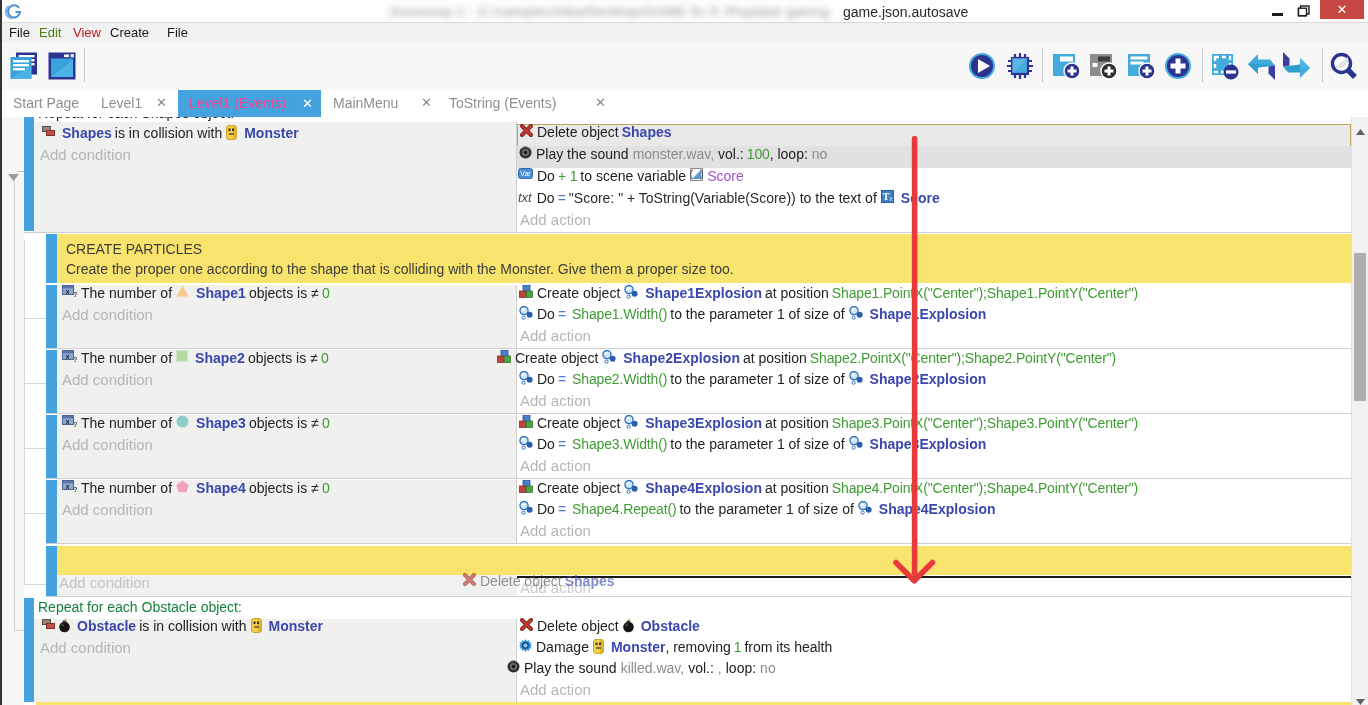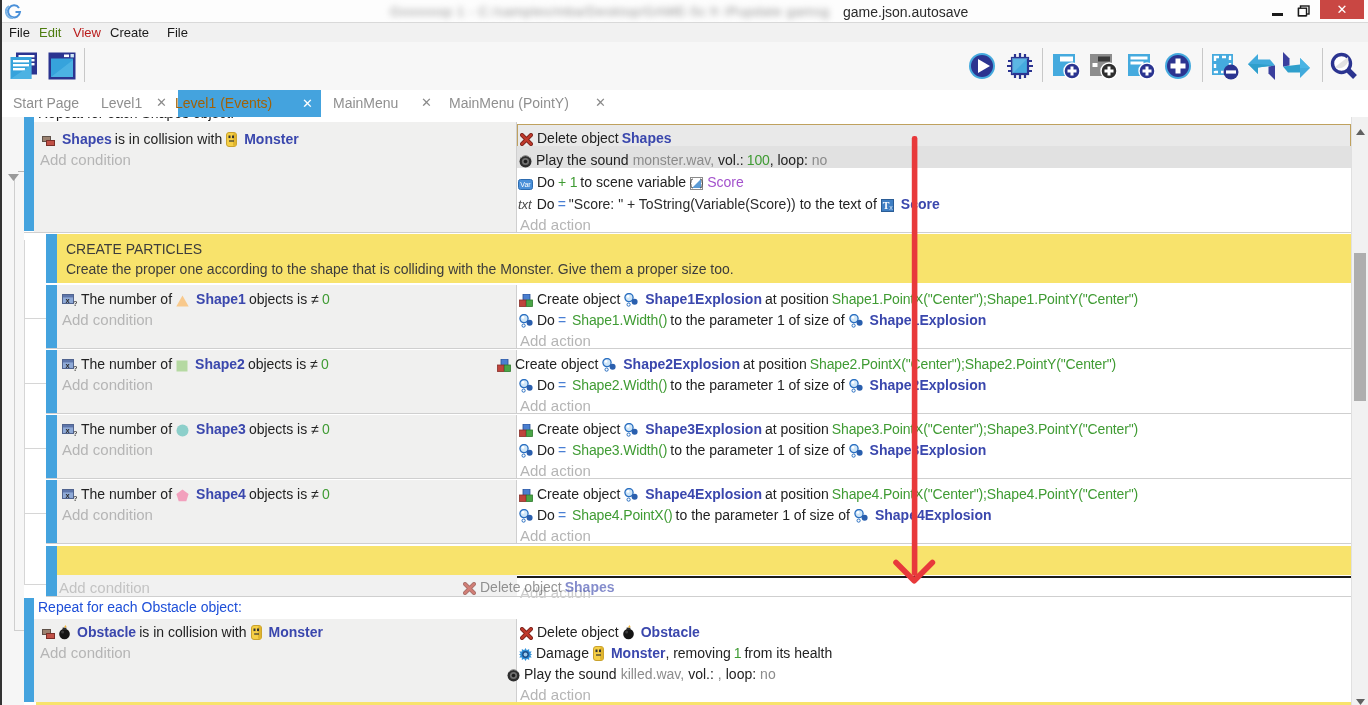--- a/index.html
+++ b/index.html
@@ -1,16 +1,16 @@
 <!DOCTYPE html>
 <html><head><meta charset="utf-8"><style>
 html,body{margin:0;padding:0}
 #app{position:relative;width:1368px;height:705px;background:#fff;overflow:hidden;
  font-family:"Liberation Sans",sans-serif;font-size:14px;color:#222}
-.r{position:absolute;display:flex;align-items:flex-end;white-space:nowrap}
+.r{position:absolute;display:flex;align-items:flex-start;white-space:nowrap}
 .r svg{margin-right:4px}
 .b{font-weight:bold;color:#3a47ad;margin:0 3px}
 .g{letter-spacing:-0.15px;color:#3f9b33;margin:0 3px}
 .gy{color:#8b8b8b}
 .pu{color:#a352cc}
 .eq{color:#4a7fd4;margin:0 3px}
 .ph{color:#b5b5b5;font-size:15px}
 .abs{position:absolute}
 
 </style></head><body>
@@ -123,25 +123,25 @@
 <div style="position:absolute;left:1330px;top:52px;width:28px;height:28px"><svg width="28" height="28" viewBox="0 0 28 28" style="flex:none;">
         <circle cx="11.5" cy="11.5" r="9" fill="#fff" stroke="#2b3490" stroke-width="3.4"></circle>
         <path d="M5 15 A9 9 0 0 0 18 5 Z" fill="#e3e3e3"></path>
         <path d="M17.5 17.5 L25 25" stroke="#2b3490" stroke-width="5.4"></path>
       </svg></div>
 <div class="abs" style="left:0;top:90px;width:1368px;height:27px;background:#fff">
 <div class="abs" style="left:13px;top:5px;font-size:14px;color:#8f8f8f">Start Page</div>
 <div class="abs" style="left:101px;top:5px;font-size:14px;color:#8f8f8f">Level1</div>
 <div class="abs" style="left:156px;top:5px;font-size:13px;color:#8a8a8a">✕</div>
 <div class="abs" style="left:178px;top:0;width:143px;height:27px;background:#44a3de"></div>
-<div class="abs" style="left:175px;top:5px;font-size:14px;color:#a16207">Level1 (Events)</div>
+<div class="abs" style="left:189px;top:5px;font-size:14px;color:#ec4899">Level1 (Events)</div>
 <div class="abs" style="left:302px;top:6px;font-size:13px;color:#fff">✕</div>
 <div class="abs" style="left:333px;top:5px;font-size:14px;color:#8f8f8f">MainMenu</div>
 <div class="abs" style="left:421px;top:5px;font-size:13px;color:#8a8a8a">✕</div>
-<div class="abs" style="left:449px;top:5px;font-size:14px;color:#8f8f8f">MainMenu (PointY)</div>
+<div class="abs" style="left:449px;top:5px;font-size:14px;color:#8f8f8f">ToString (Events)</div>
 <div class="abs" style="left:595px;top:5px;font-size:13px;color:#8a8a8a">✕</div>
 </div>
 <div class="abs" id="sheet" style="left:0;top:117px;width:1352px;height:588px;background:#fff;overflow:hidden">
 <div class="abs" style="left:2px;top:0;width:22px;height:588px;background:#f6f6f6"></div>
 <div class="abs" style="left:14px;top:57px;width:1px;height:456px;background:#cfcfcf"></div>
 <div class="abs" style="left:24px;top:123px;width:1px;height:344px;background:#d6d6d6"></div>
 <div class="abs" style="left:24px;top:201px;width:22px;height:1px;background:#d6d6d6"></div>
 <div class="abs" style="left:24px;top:266px;width:22px;height:1px;background:#d6d6d6"></div>
 <div class="abs" style="left:24px;top:331px;width:22px;height:1px;background:#d6d6d6"></div>
 <div class="abs" style="left:24px;top:396px;width:22px;height:1px;background:#d6d6d6"></div>
@@ -342,21 +342,21 @@
           <circle cx="5" cy="4.6" r="4.1" fill="#cfe6f8" stroke="#2a6fc0" stroke-width="1.3"></circle>
           <circle cx="4" cy="3.4" r="1.4" fill="#fff"></circle>
           <circle cx="10.6" cy="8.8" r="3" fill="#2a5fae"></circle>
           <circle cx="4.6" cy="11.6" r="1.6" fill="none" stroke="#2a6fc0" stroke-width="1"></circle>
         </svg><span class="b">Shape4Explosion</span>at position<span class="g">Shape4.PointX("Center");Shape4.PointY("Center")</span></div>
 <div class="r " style="left:519px;top:384px;height:22px"><svg width="14" height="14" viewBox="0 0 14 14" style="flex:none;">
           <circle cx="5" cy="4.6" r="4.1" fill="#cfe6f8" stroke="#2a6fc0" stroke-width="1.3"></circle>
           <circle cx="4" cy="3.4" r="1.4" fill="#fff"></circle>
           <circle cx="10.6" cy="8.8" r="3" fill="#2a5fae"></circle>
           <circle cx="4.6" cy="11.6" r="1.6" fill="none" stroke="#2a6fc0" stroke-width="1"></circle>
-        </svg>Do<span class="eq">=</span><span class="g">Shape4.PointX()</span>to the parameter 1 of size of<span style="width:4px"></span><svg width="14" height="14" viewBox="0 0 14 14" style="flex:none;">
+        </svg>Do<span class="eq">=</span><span class="g">Shape4.Repeat()</span>to the parameter 1 of size of<span style="width:4px"></span><svg width="14" height="14" viewBox="0 0 14 14" style="flex:none;">
           <circle cx="5" cy="4.6" r="4.1" fill="#cfe6f8" stroke="#2a6fc0" stroke-width="1.3"></circle>
           <circle cx="4" cy="3.4" r="1.4" fill="#fff"></circle>
           <circle cx="10.6" cy="8.8" r="3" fill="#2a5fae"></circle>
           <circle cx="4.6" cy="11.6" r="1.6" fill="none" stroke="#2a6fc0" stroke-width="1"></circle>
         </svg><span class="b">Shape4Explosion</span></div>
 <div class="r " style="left:520px;top:405px;height:22px">
         <span class="ph">Add action</span>
       </div>
 <div class="abs" style="left:46px;top:429px;width:11px;height:29px;background:#44a3de"></div>
 <div class="abs" style="left:57px;top:429px;width:1294px;height:29px;background:#f8e36c"></div>
@@ -374,21 +374,21 @@
         <div class="r" style="left:0px;top:-4px;height:22px">
           <svg width="13" height="13" viewBox="0 0 13 13" style="flex:none;">
             <path d="M2 2 L11 11 M11 2 L2 11" stroke="#7c241c" stroke-width="4" stroke-linecap="round"></path>
             <path d="M2 2 L11 11 M11 2 L2 11" stroke="#c0392b" stroke-width="2.4" stroke-linecap="round"></path>
           </svg>
           <span style="color:#555">Delete object</span>
           <span class="b">Shapes</span>
         </div>
       </div>
 <div class="abs" style="left:24px;top:481px;width:10px;height:104px;background:#44a3de"></div>
-<div class="abs" style="left:38px;top:482px;color:#1d4ed8">Repeat for each Obstacle object:</div>
+<div class="abs" style="left:38px;top:482px;color:#15803d">Repeat for each Obstacle object:</div>
 <div class="abs" style="left:34px;top:502px;width:483px;height:83px;background:#f0f0ef"></div>
 <div class="abs" style="left:516px;top:502px;width:1px;height:83px;background:#cfcfcf"></div>
 <div class="r " style="left:42px;top:501px;height:22px"><svg width="13" height="12" viewBox="0 0 13 12" style="flex:none;">
           <rect x="0.5" y="1.5" width="8" height="5" fill="#9b8270" stroke="#5f5148"></rect>
           <rect x="4.5" y="5.5" width="8" height="5" fill="#c05046" stroke="#7a2f28"></rect>
         </svg><svg width="11" height="15" viewBox="0 0 11 15" style="flex:none;">
           <circle cx="5.5" cy="9" r="5.3" fill="#151515"></circle>
           <rect x="3.6" y="2.6" width="3.8" height="2.4" fill="#2c2c2c"></rect>
           <path d="M5.5 2.6 C5 1 6.5 0.6 6.2 0 L7.4 1.2 C7.8 2 6.6 2.4 6.6 2.8 Z" fill="#f2b63a"></path>
           <circle cx="3.6" cy="7" r="1.5" fill="#3c3c3c"></circle>

